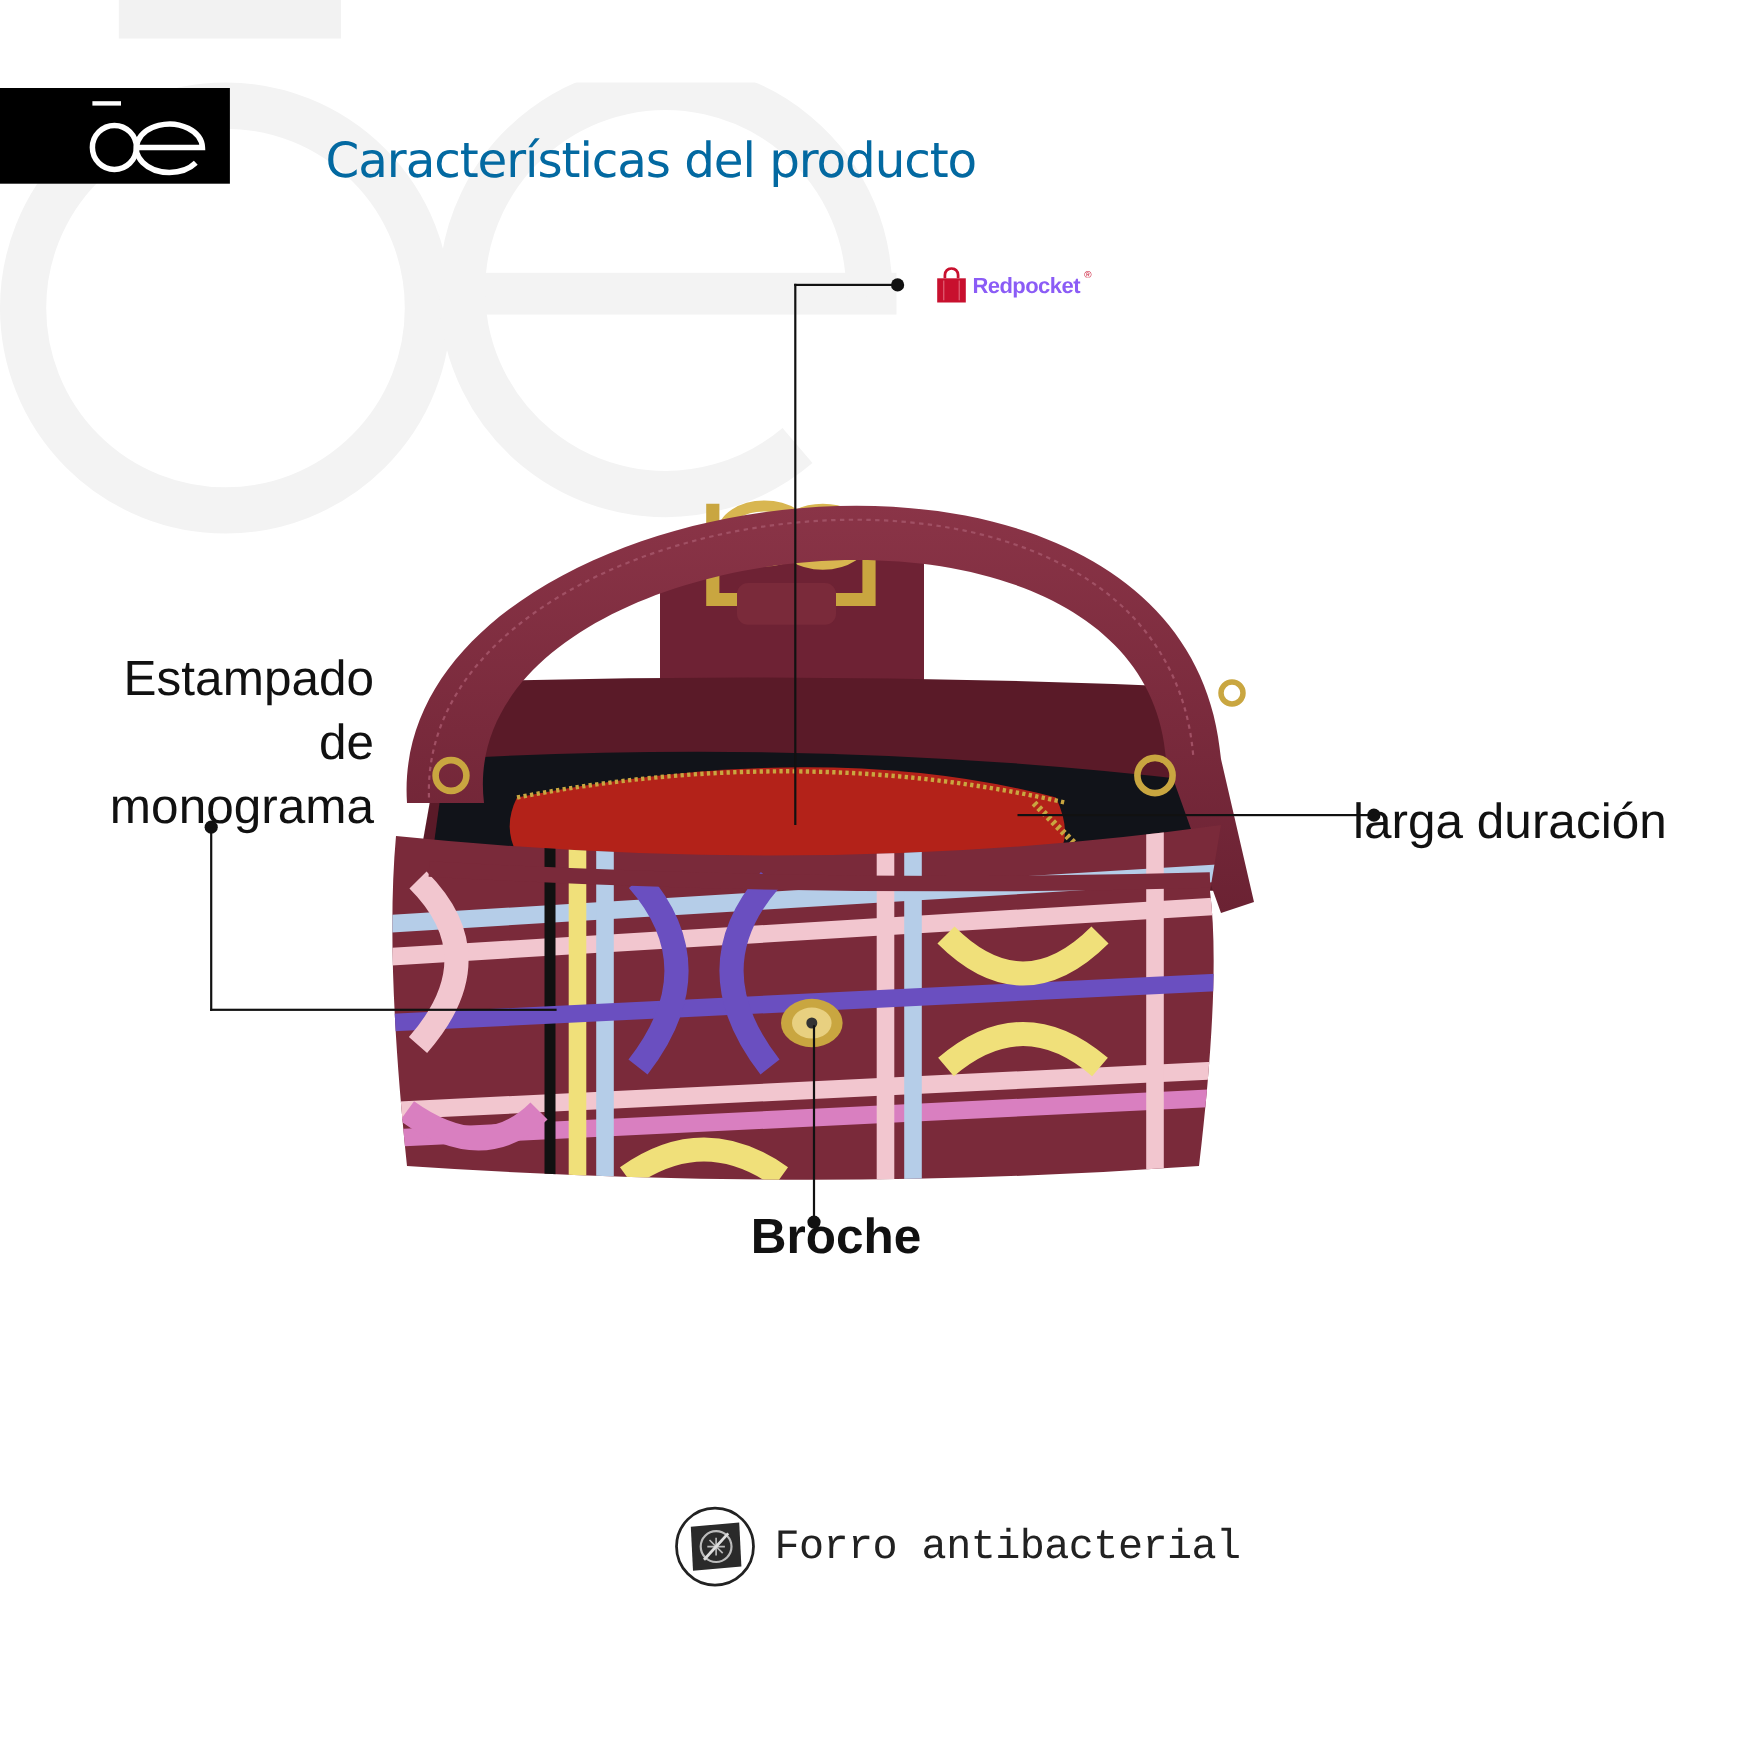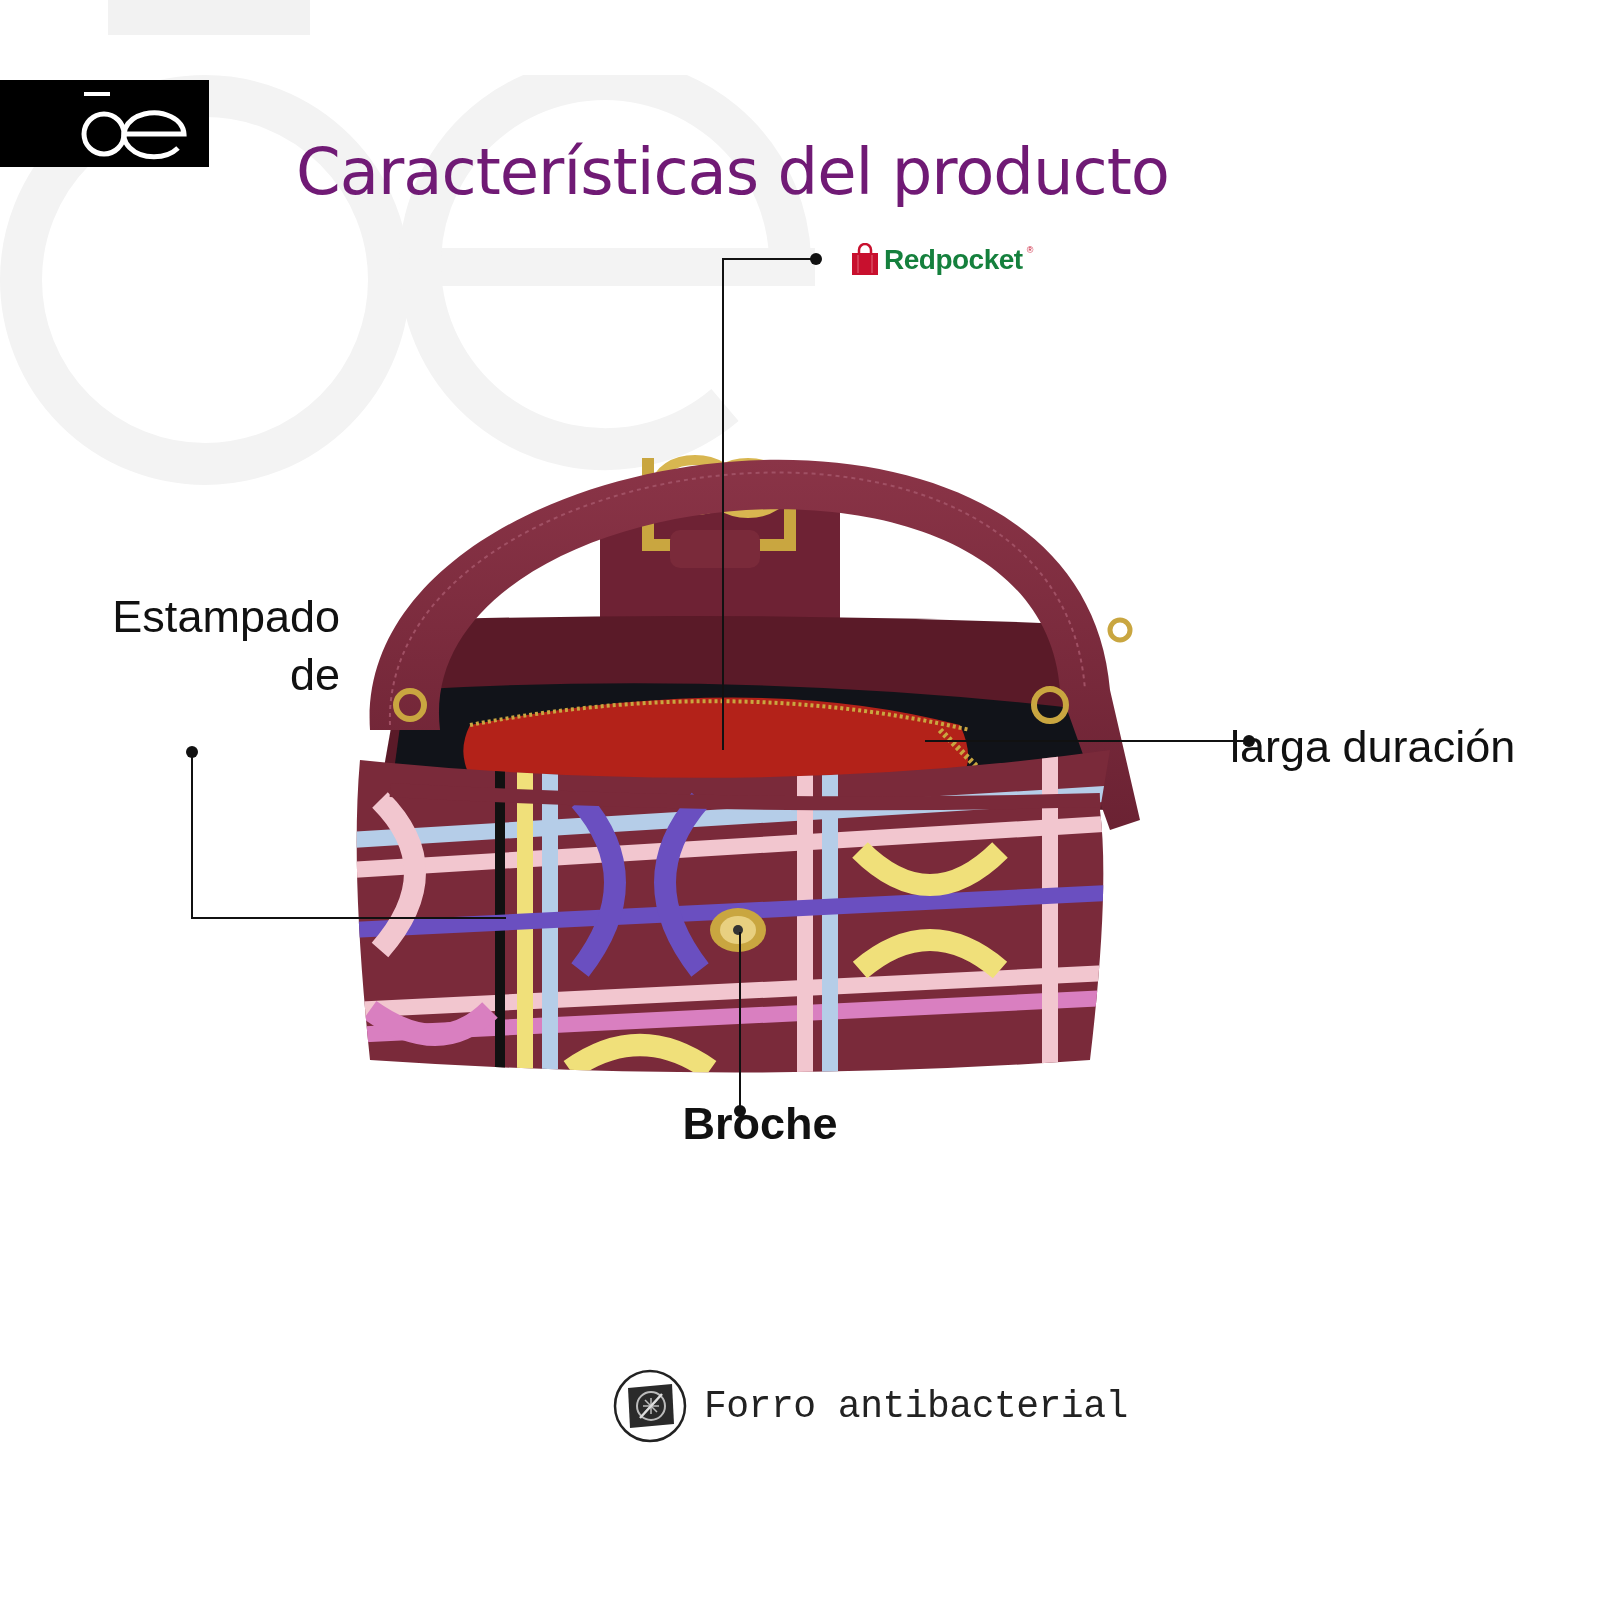--- a/index.html
+++ b/index.html
@@ -7,36 +7,36 @@
 
   
   .wm-bar { position: absolute; left: 108px; top: 0; width: 202px; height: 35px; background: #f2f2f2; }
   .wm-o { position: absolute; left: 0; top: 75px; width: 410px; height: 410px; border-radius: 50%; border: 42px solid #f3f3f3; box-sizing: border-box; }
   .wm-e-bar { position: absolute; left: 440px; top: 248px; width: 375px; height: 38px; background: #f3f3f3; }
 
   
   .logo { position: absolute; left: 0; top: 80px; width: 209px; height: 87px; background: #000; }
   .logo svg { position: absolute; left: 80px; top: 10px; }
 
-  .title { position: absolute; left: 296px; top: 92px; font-size: 64px; font-family: "DejaVu Sans", sans-serif; font-weight: normal; letter-spacing: -1px; color: #701a75; white-space: nowrap; }
+  .title { position: absolute; left: 296px; top: 92px; font-size: 44px; font-family: "DejaVu Sans", sans-serif; font-weight: normal; letter-spacing: -1px; color: #0369a1; white-space: nowrap; }
 
   
   .callout { position: absolute; font-size: 45px; line-height: 58px; text-align: center; color: #111; font-family: "Liberation Sans", sans-serif; }
   .callout span { display: block; }
   .c-estampado { left: 55px; top: 588px; width: 285px; text-align: right; }
   .c-cierre { left: 1230px; top: 718px; width: 330px; text-align: left; }
   .c-cierre span:nth-child(2) { margin-left: -40px; }
   .c-broche { left: 630px; top: 1095px; width: 260px; font-weight: bold; }
 
   .line { position: absolute; background: #111; }
   .dot { position: absolute; width: 12px; height: 12px; border-radius: 50%; background: #111; }
 
   
   .redpocket { position: absolute; left: 850px; top: 243px; display: flex; align-items: center; gap: 4px; }
-  .redpocket-name { color: #15803d; font-weight: bold; font-size: 28px; font-family: "Liberation Sans", sans-serif; letter-spacing: -0.5px; }
+  .redpocket-name { color: #8b5cf6; font-weight: bold; font-size: 20px; font-family: "Liberation Sans", sans-serif; letter-spacing: -0.5px; }
   .redpocket-reg { color: #c8102e; font-size: 9px; vertical-align: super; position: relative; top: -10px; }
 
   
   .bag { position: absolute; left: 350px; top: 370px; width: 820px; height: 720px; }
 
   
   .feature { position: absolute; left: 612px; top: 1368px; display: flex; align-items: center; gap: 16px; }
   .feature-icon { width: 76px; height: 76px; }
   .feature-label { font-size: 38px; font-family: Liberation Mono, monospace; color: #222; letter-spacing: -0.5px; }
 </style>
@@ -145,20 +145,21 @@
 
 <div class="line" style="left:925px;top:740px;width:325px;height:2px;"></div>
 <div class="dot" style="left:1243px;top:735px;"></div>
 
 <div class="line" style="left:739px;top:932px;width:2px;height:180px;"></div>
 <div class="dot" style="left:734px;top:1105px;"></div>
 
 <div class="callout c-estampado">
   <span>Estampado</span>
   <span>de</span>
+  <span>monograma</span>
 </div>
 
 <div class="callout c-cierre">
   <span>larga duración</span>
 </div>
 
 <div class="callout c-broche">
   <span>Broche</span>
 </div>
 

